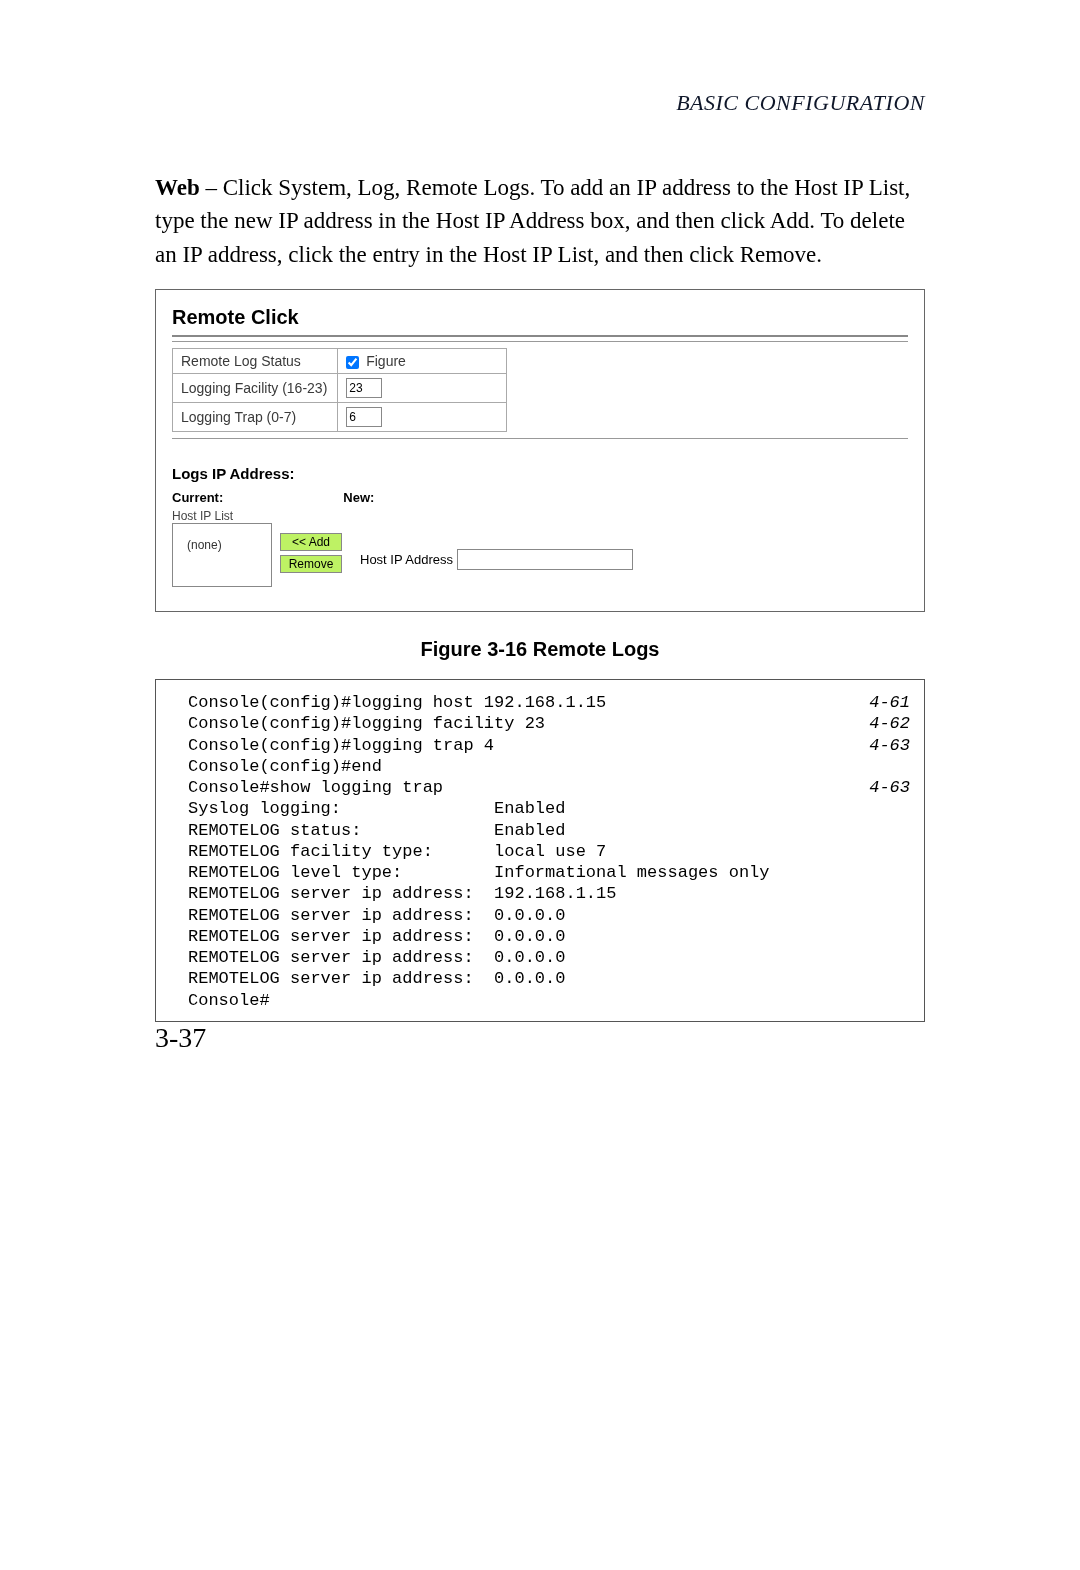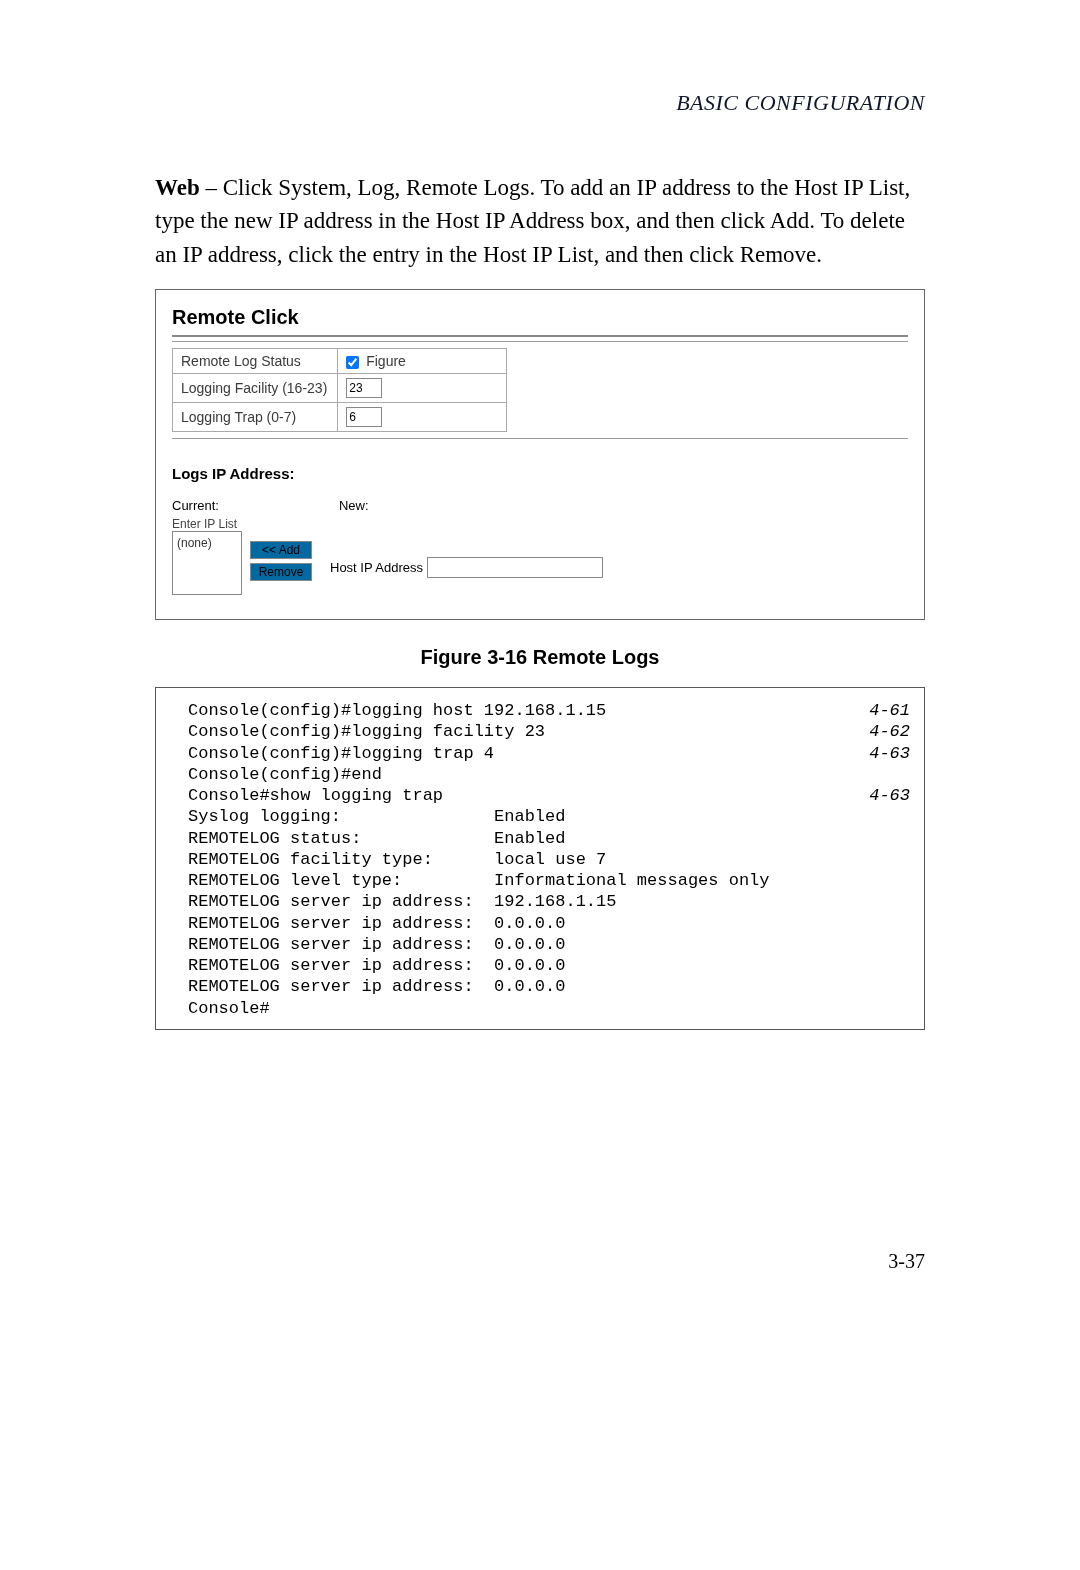--- a/index.html
+++ b/index.html
@@ -76,55 +76,55 @@
 
   .host-ip-heading {
     font-size: 15px;
     font-weight: bold;
     margin-top: 26px;
   }
   .row-labels {
     display: flex;
     gap: 120px;
     font-size: 13px;
-    font-weight: normal;
-    margin-top: 16px;
+    font-weight: bold;
+    margin-top: 8px;
   }
   .hipl-label {
     font-size: 12px;
     margin-top: 4px;
     color: #444;
   }
   .hipl-row {
     display: flex;
     align-items: flex-start;
     gap: 8px;
     margin-top: 0;
   }
   .listbox {
-    width: 70px;
+    width: 100px;
     height: 64px;
     border: 1px solid #888;
     font-size: 12px;
-    padding: 4px;
+    padding: 14px;
     color: #333;
     box-sizing: border-box;
   }
   .btn-col {
     display: flex;
     flex-direction: column;
     gap: 4px;
     margin-top: 10px;
   }
   .win-btn {
     font-family: Arial, sans-serif;
     font-size: 12px;
     padding: 1px 6px;
     min-width: 62px;
-    background: #0369a1;
+    background: #bef264;
     border: 1px solid #888;
     cursor: pointer;
   }
   .new-col {
     margin-left: 10px;
     margin-top: 26px;
     font-size: 13px;
   }
   .new-input {
     font-family: Arial, sans-serif;
@@ -152,24 +152,23 @@
     font-size: 17px;
     line-height: 1.25;
     white-space: pre;
     margin-top: 6px;
     overflow: hidden;
   }
   .cli-line { display: flex; justify-content: space-between; margin-left: 18px; }
   .cli-ref  { font-style: italic; padding-left: 24px; }
 
   .page-num {
-    text-align: right;
+    text-align: left;
     font-family: Georgia, serif;
-    font-size: 20px;
-    margin-top: 220px;
+    font-size: 28px;
   }
 </style>
 </head>
 <body>
 
 <div class="page">
 
   <div class="running-head">BASIC CONFIGURATION</div>
 
   <p class="body-para">
@@ -208,21 +207,21 @@
 
     <hr class="ui-hr-thin" style="margin-top:6px">
 
     <div class="host-ip-heading">Logs IP Address:</div>
 
     <div class="row-labels">
       <span>Current:</span>
       <span>New:</span>
     </div>
 
-    <div class="hipl-label">Enter IP List</div>
+    <div class="hipl-label">Host IP List</div>
 
     <div class="hipl-row">
       <div class="listbox">(none)</div>
 
       <div class="btn-col">
         <button class="win-btn">&lt;&lt; Add</button>
         <button class="win-btn">Remove</button>
       </div>
 
       <div class="new-col">

